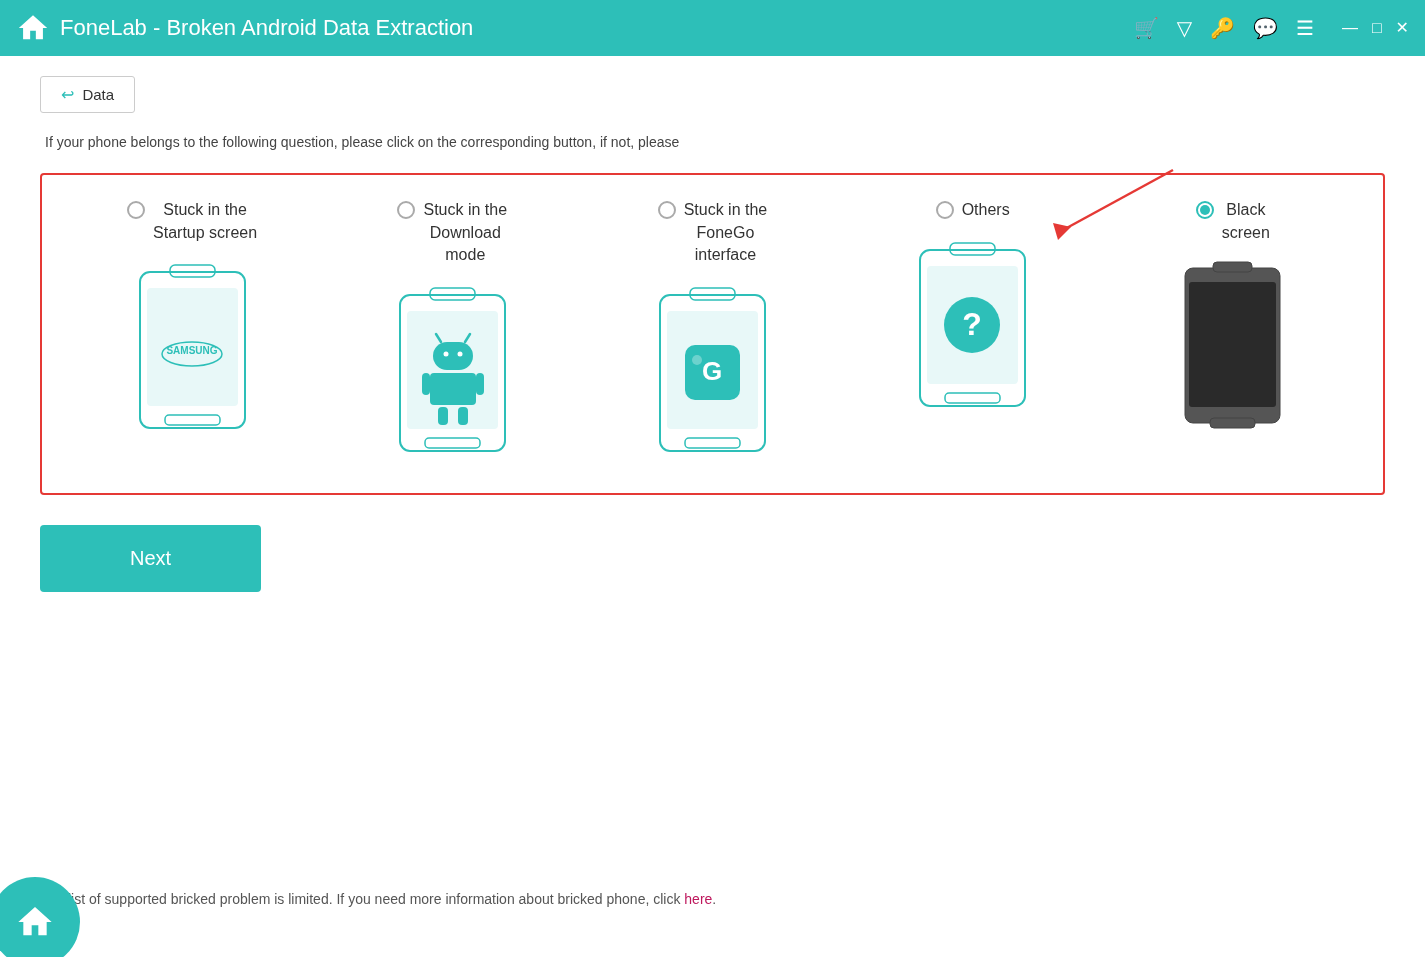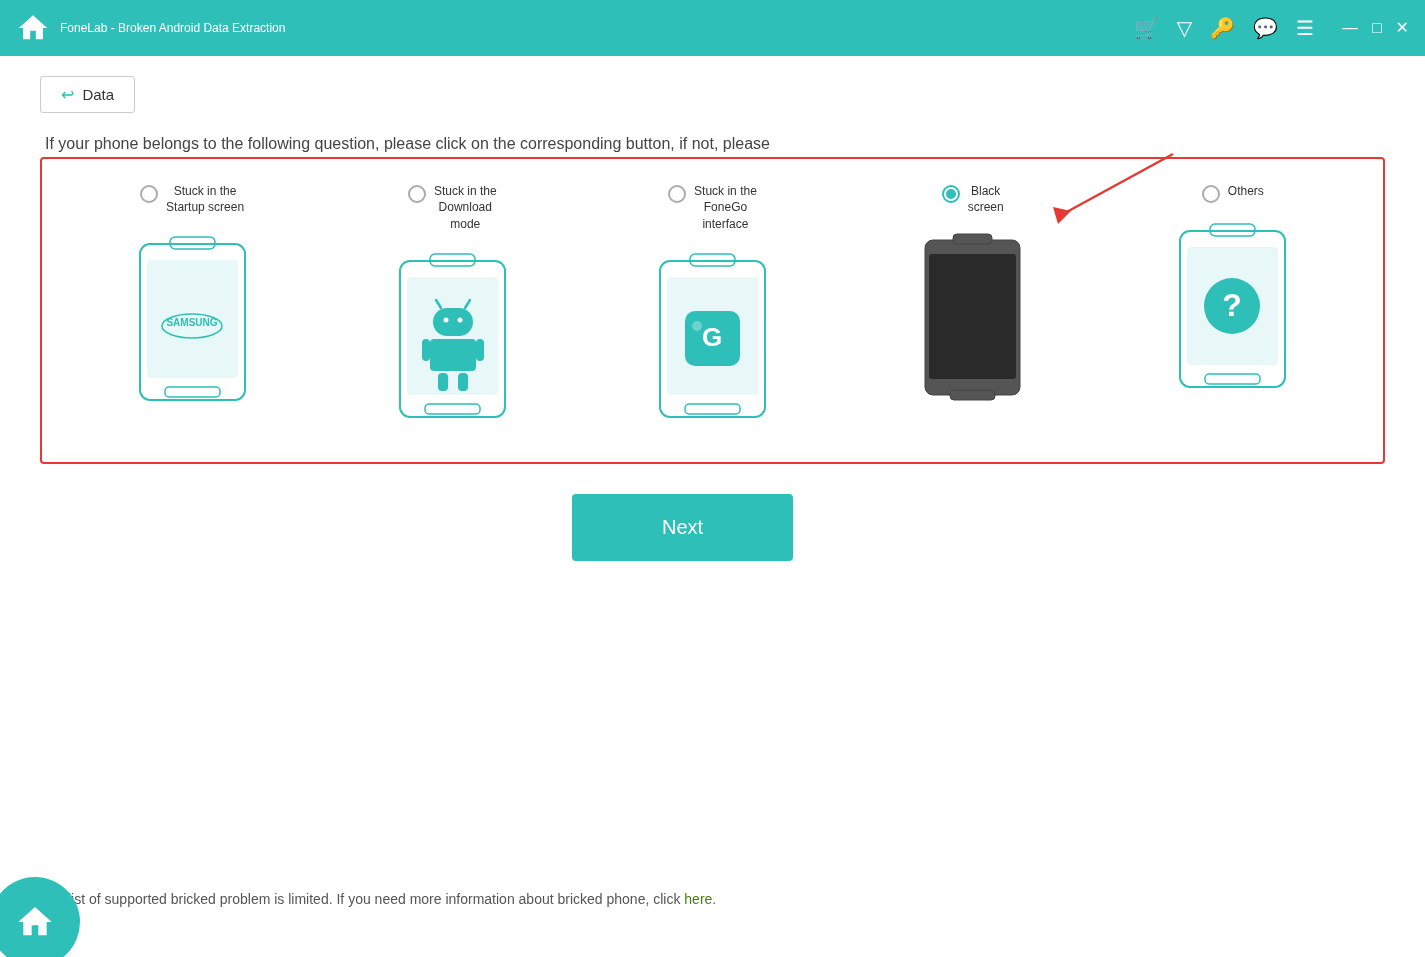--- a/index.html
+++ b/index.html
@@ -28,21 +28,21 @@
       align-items: center;
       gap: 10px;
     }
     .home-icon-title {
       width: 34px;
       height: 34px;
       fill: white;
     }
     .titlebar-title {
       color: white;
-      font-size: 12px;
+      font-size: 22px;
       font-weight: 400;
     }
     .titlebar-right {
       display: flex;
       align-items: center;
       gap: 18px;
     }
     .titlebar-icon {
       color: white;
       font-size: 20px;
@@ -83,23 +83,24 @@
       border-radius: 3px;
       margin-bottom: 18px;
     }
     .back-arrow {
       color: #2dbfb8;
       font-size: 16px;
     }
 
     
     .instruction-text {
-      font-size: 16px;
+      font-size: 14px;
       color: #444;
       line-height: 1.6;
+      margin-bottom: 20px;
       margin-left: 5px;
     }
 
     
     .selection-box {
       border: 2px solid #e53935;
       border-radius: 4px;
       padding: 24px 20px 30px 20px;
       display: flex;
       justify-content: space-around;
@@ -138,38 +139,38 @@
     .radio-circle.selected {
       border-color: #2dbfb8;
     }
     .radio-inner {
       width: 10px;
       height: 10px;
       border-radius: 50%;
       background: #2dbfb8;
     }
     .option-label {
-      font-size: 12px;
+      font-size: 16px;
       color: #333;
       text-align: center;
       line-height: 1.4;
     }
 
     
     .arrow-annotation {
       position: absolute;
       top: -10px;
       right: 200px;
       pointer-events: none;
     }
 
     
     .next-btn-container {
       display: flex;
-      justify-content: center;
+      justify-content: flex-start;
       padding-right: 60px;
       margin-bottom: 40px;
     }
     .next-btn {
       background: #2dbfb8;
       color: white;
       border: none;
       padding: 22px 90px;
       font-size: 20px;
       border-radius: 4px;
@@ -179,21 +180,21 @@
 
     
     .footer-text {
       font-size: 14px;
       color: #555;
       position: absolute;
       bottom: 50px;
       left: 40px;
     }
     .footer-link {
-      color: #4d7c0f;
+      color: #be185d;
       text-decoration: none;
     }
 
     
     .bottom-home {
       position: absolute;
       bottom: 0;
       left: 0;
       width: 90px;
       height: 90px;
@@ -322,55 +323,55 @@
 
         <rect x="30" y="62" width="55" height="55" rx="10" fill="#2dbfb8"></rect>
         <text x="57" y="97" text-anchor="middle" font-size="26" fill="white" font-family="Arial" font-weight="bold">G</text>
 
         <circle cx="42" cy="77" r="5" fill="rgba(255,255,255,0.3)"></circle>
       </svg>
     </div>
 
     <div class="option-item">
       <div class="option-radio-label">
-        <div class="radio-circle selected">
-          <div class="radio-inner"></div>
-        </div>
-        <span class="option-label">Black<br>screen</span>
-      </div>
-
-      <svg width="115" height="200" viewBox="0 0 115 200">
-
-        <rect x="10" y="8" width="95" height="155" rx="8" ry="8" fill="#555" stroke="#444" stroke-width="1"></rect>
-
-        <rect x="38" y="2" width="39" height="10" rx="4" fill="#555" stroke="#444" stroke-width="1"></rect>
-
-        <rect x="35" y="158" width="45" height="10" rx="4" fill="#555" stroke="#444" stroke-width="1"></rect>
-
-        <rect x="14" y="22" width="87" height="125" rx="3" fill="#2a2a2a"></rect>
-      </svg>
-    </div>
-
-    <div class="option-item">
-      <div class="option-radio-label">
         <div class="radio-circle"></div>
         <span class="option-label">Others</span>
       </div>
 
       <svg width="115" height="180" viewBox="0 0 115 180">
         <rect x="5" y="12" width="105" height="156" rx="10" ry="10" fill="none" stroke="#2dbfb8" stroke-width="2"></rect>
         <rect x="35" y="5" width="45" height="12" rx="5" fill="none" stroke="#2dbfb8" stroke-width="1.5"></rect>
         <rect x="30" y="155" width="55" height="10" rx="4" fill="none" stroke="#2dbfb8" stroke-width="1.5"></rect>
         <rect x="12" y="28" width="91" height="118" rx="4" fill="#e8f8f8"></rect>
 
         <circle cx="57" cy="87" r="28" fill="#2dbfb8"></circle>
         <text x="57" y="97" text-anchor="middle" font-size="32" fill="white" font-family="Arial" font-weight="bold">?</text>
       </svg>
     </div>
 
+    <div class="option-item">
+      <div class="option-radio-label">
+        <div class="radio-circle selected">
+          <div class="radio-inner"></div>
+        </div>
+        <span class="option-label">Black<br>screen</span>
+      </div>
+
+      <svg width="115" height="200" viewBox="0 0 115 200">
+
+        <rect x="10" y="8" width="95" height="155" rx="8" ry="8" fill="#555" stroke="#444" stroke-width="1"></rect>
+
+        <rect x="38" y="2" width="39" height="10" rx="4" fill="#555" stroke="#444" stroke-width="1"></rect>
+
+        <rect x="35" y="158" width="45" height="10" rx="4" fill="#555" stroke="#444" stroke-width="1"></rect>
+
+        <rect x="14" y="22" width="87" height="125" rx="3" fill="#2a2a2a"></rect>
+      </svg>
+    </div>
+
   </div>
 
   
   <div class="next-btn-container">
     <button class="next-btn">Next</button>
   </div>
 
   
   <div class="footer-text">
     <span>The list of supported bricked problem is limited. If you need more information about bricked phone, click </span><a href="#" class="footer-link">here</a><span>.</span>

